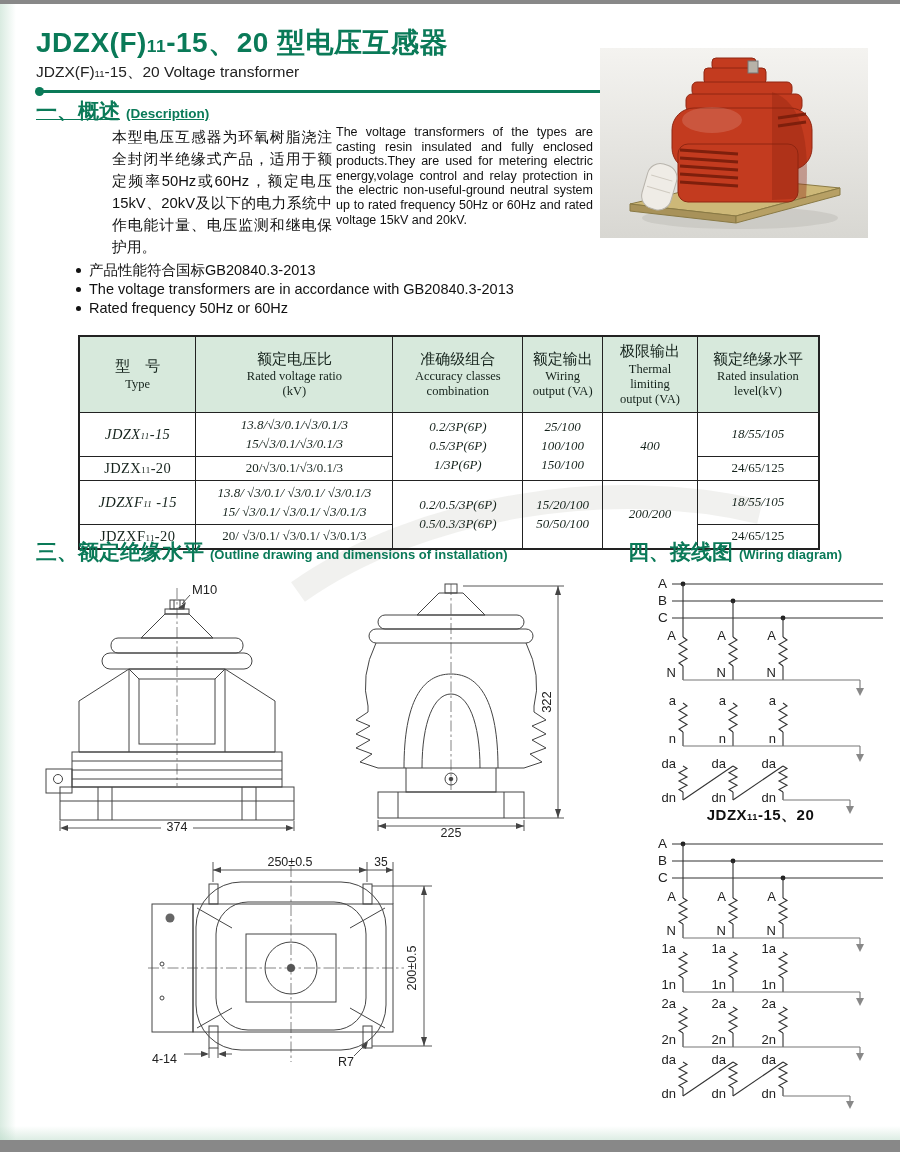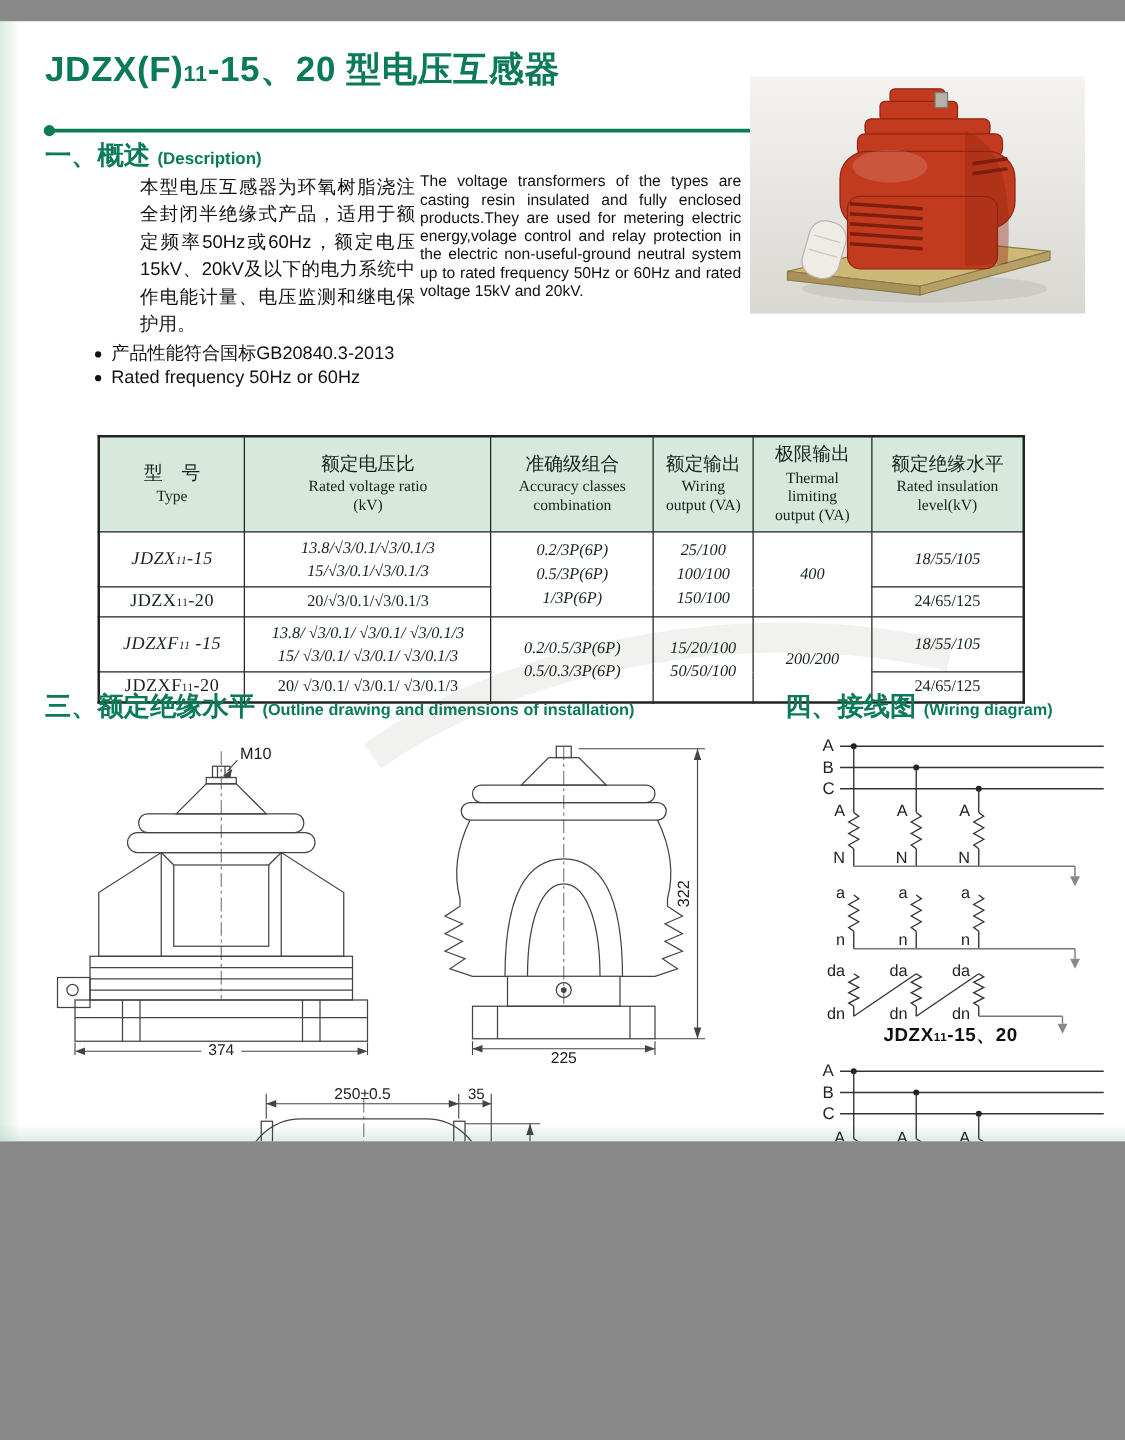--- a/index.html
+++ b/index.html
@@ -1,17 +1,17 @@
 <!DOCTYPE html>
 <html><head>
 <meta charset="utf-8">
 <style>
   * { margin:0; padding:0; box-sizing:border-box; }
   body { background:#888; font-family:"Liberation Sans","DejaVu Sans",sans-serif; }
-  .page { position:relative; width:900px; height:896px; margin:17px auto; overflow:hidden;
+  .page { position:relative; width:900px; height:1136px; margin:4px auto; overflow:hidden;
     background:
       linear-gradient(90deg, rgba(180,215,195,.5) 0, rgba(255,255,255,0) 16px),
       linear-gradient(0deg, rgba(180,215,195,.45) 0, rgba(255,255,255,0) 14px),
       #ffffff;
     color:#1c1c1c; }
 
   .title { position:absolute; left:36px; top:20px; font-size:28px; font-weight:bold; color:#0a7a58; letter-spacing:.5px; }
   .subtitle { position:absolute; left:36px; top:58px; font-size:15.5px; color:#222; }
   .ss { font-size:62%; }
 
@@ -53,29 +53,30 @@
   .wbus  { stroke:#777; stroke-width:1.1; fill:none; }
   .garw  { fill:#888; stroke:none; }
   .jdot  { fill:#222; stroke:none; }
 </style>
 </head>
 <body>
 
 <div class="page">
 
   <div class="title"><span>JDZX(F)</span><span class="ss">11</span><span>-15、20 型电压互感器</span></div>
+  <div class="subtitle"><span>JDZX(F)</span><span class="ss">11</span><span>-15、20 Voltage transformer</span></div>
   <div class="rule">
       <span class="dot"></span>
     </div>
 
   <svg class="dwg" style="left:290px;top:430px;" width="480" height="170" viewBox="0 0 480 170">
     <path d="M8,158 C130,72 320,42 470,78" stroke="#e4e4e0" stroke-width="24" fill="none" opacity=".5"></path>
   </svg>
 
-  <div class="sec-head" style="left:36px;top:93px;">
+  <div class="sec-head" style="left:36px;top:93px;text-decoration:underline;">
     <span class="zh"><span>一、</span><span>概述</span></span><span class="en">(Description)</span>
   </div>
   <div class="desc-zh">本型电压互感器为环氧树脂浇注全封闭半绝缘式产品，适用于额定频率50Hz或60Hz，额定电压15kV、20kV及以下的电力系统中作电能计量、电压监测和继电保护用。</div>
   <div class="desc-en">The voltage transformers of the types are casting resin insulated and fully enclosed products.They are used for metering electric energy,volage control and relay protection in the electric non-useful-ground neutral system up to rated frequency 50Hz or 60Hz and rated voltage 15kV and 20kV.</div>
 
   <svg class="dwg" style="left:600px;top:44px;" width="268" height="190" viewBox="0 0 268 190">
     <defs>
       <linearGradient id="pbg" x1="0" y1="0" x2="0" y2="1">
         <stop offset="0" stop-color="#f4f3f0"></stop>
           <stop offset="1" stop-color="#d8d7d2"></stop>
@@ -112,20 +113,24 @@
       <rect x="44" y="116" width="30" height="46" rx="13" fill="#efece6" stroke="#b8b4ac"></rect>
       <line x1="48" y1="130" x2="70" y2="130" stroke="#cfcac0"></line>
         <line x1="47" y1="142" x2="71" y2="142" stroke="#cfcac0"></line>
     </g>
   </svg>
 
   <ul class="bullets">
     <li>
         <span class="dot"></span>
         <span>产品性能符合国标GB20840.3-2013</span>
+      </li>
+    <li>
+        <span class="dot"></span>
+        <span>The voltage transformers are in accordance with GB20840.3-2013</span>
       </li>
     <li>
         <span class="dot"></span>
         <span>Rated frequency 50Hz or 60Hz</span>
       </li>
   </ul>
 
   <table class="spec">
     <colgroup>
         <col style="width:117px">

